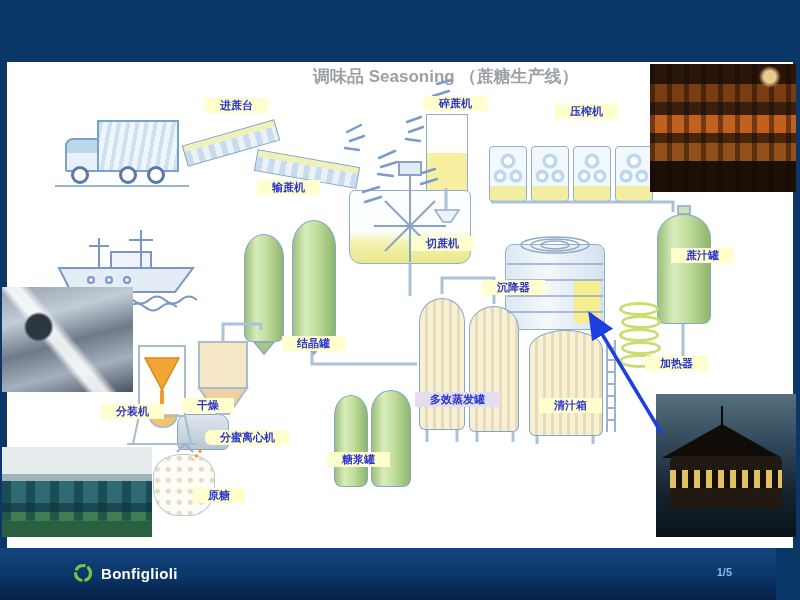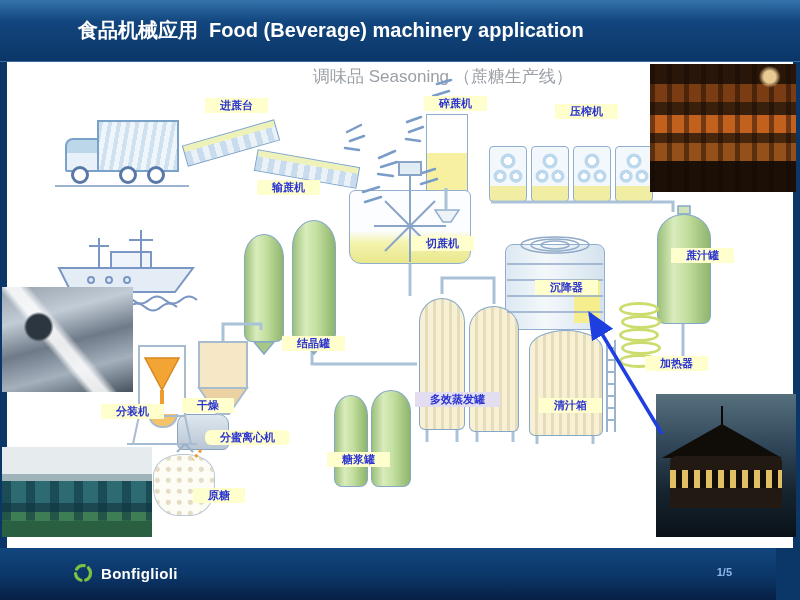--- a/index.html
+++ b/index.html
@@ -14,21 +14,21 @@
   .title { padding-left:78px; color:#ffffff; font-size:20px; font-weight:bold; white-space:pre; }
   .footer { position:absolute; left:0; bottom:0; width:776px; height:52px;
     background:linear-gradient(180deg,#12467e 0%,#0b3668 55%,#071f44 100%); }
   .logo-wrap { position:absolute; left:72px; top:14px; display:flex; align-items:center; gap:7px; }
   .logo-text { color:#ffffff; font-size:15px; font-weight:bold; letter-spacing:.3px; }
   .page-num { position:absolute; right:44px; top:18px; color:#8fb6ea; font-size:11px; font-weight:bold; }
 
   
   .content { position:absolute; left:7px; top:62px; width:786px; height:486px; background:#ffffff; }
   .abs { position:absolute; }
-  .subtitle { position:absolute; left:306px; top:3px; font-size:17px; font-weight:normal; color:#9aa0a6; white-space:pre; }
+  .subtitle { position:absolute; left:306px; top:3px; font-size:17px; font-weight:bold; color:#9aa0a6; white-space:pre; }
 
   
   .lbl { position:absolute; z-index:5; font-size:11px; font-weight:bold; color:#2c35cf;
     background:#ffffcd; line-height:15px; padding:0 15px; white-space:nowrap; }
   .lbl.purple { background:#e2def0; }
 
   
   .tank { border:1px solid #86a8c8; border-radius:50% 50% 8px 8px / 22% 22% 8px 8px;
     background:linear-gradient(90deg,#9cc07a 0%,#d9ecbc 30%,#c4e0a0 55%,#8fb56c 100%); }
   .tank.cream { background:repeating-linear-gradient(90deg,#f7f0d4 0 5px,#e5dcba 5px 8px);
@@ -89,23 +89,20 @@
     background-image:repeating-linear-gradient(90deg, rgba(236,200,104,.95) 0 6px, rgba(20,14,8,.95) 6px 12px);
     background-size:100% 18px; background-position:0 14px; background-repeat:no-repeat; }
 
   .arrow-layer { position:absolute; left:0; top:0; z-index:10; pointer-events:none; }
 </style>
 </head>
 <body>
 
 <div class="page">
 
-  <div class="header">
-    <div class="title">食品机械应用  Food (Beverage) machinery application</div>
-  </div>
 
   <div class="content">
     <div class="subtitle">调味品 Seasoning （蔗糖生产线）</div>
 
     <div class="abs cab" style="left:58px;top:76px;width:34px;height:34px;"></div>
     <div class="abs cargo" style="left:90px;top:58px;width:82px;height:52px;"></div>
     <div class="abs wheel" style="left:64px;top:104px;"></div>
     <div class="abs wheel" style="left:112px;top:104px;"></div>
     <div class="abs wheel" style="left:140px;top:104px;"></div>
 
@@ -249,21 +246,21 @@
         <line x1="170" y1="390" x2="178" y2="382"></line>
           <line x1="178" y1="382" x2="186" y2="390"></line>
       </g>
     </svg>
 
     <div class="lbl" style="left:198px;top:36px;">进蔗台</div>
     <div class="lbl" style="left:250px;top:118px;">输蔗机</div>
     <div class="lbl" style="left:417px;top:34px;">碎蔗机</div>
     <div class="lbl" style="left:548px;top:42px;">压榨机</div>
     <div class="lbl" style="left:404px;top:174px;">切蔗机</div>
-    <div class="lbl" style="left:528px;top:218px;">沉降器</div>
+    <div class="lbl" style="left:475px;top:218px;">沉降器</div>
     <div class="lbl" style="left:664px;top:186px;">蔗汁罐</div>
     <div class="lbl" style="left:638px;top:294px;">加热器</div>
     <div class="lbl" style="left:275px;top:274px;">结晶罐</div>
     <div class="lbl purple" style="left:408px;top:330px;">多效蒸发罐</div>
     <div class="lbl" style="left:532px;top:336px;">清汁箱</div>
     <div class="lbl" style="left:94px;top:342px;">分装机</div>
     <div class="lbl" style="left:175px;top:336px;">干燥</div>
     <div class="lbl" style="left:198px;top:368px;border-radius:6px;">分蜜离心机</div>
     <div class="lbl" style="left:320px;top:390px;">糖浆罐</div>
     <div class="lbl" style="left:186px;top:426px;">原糖</div>

